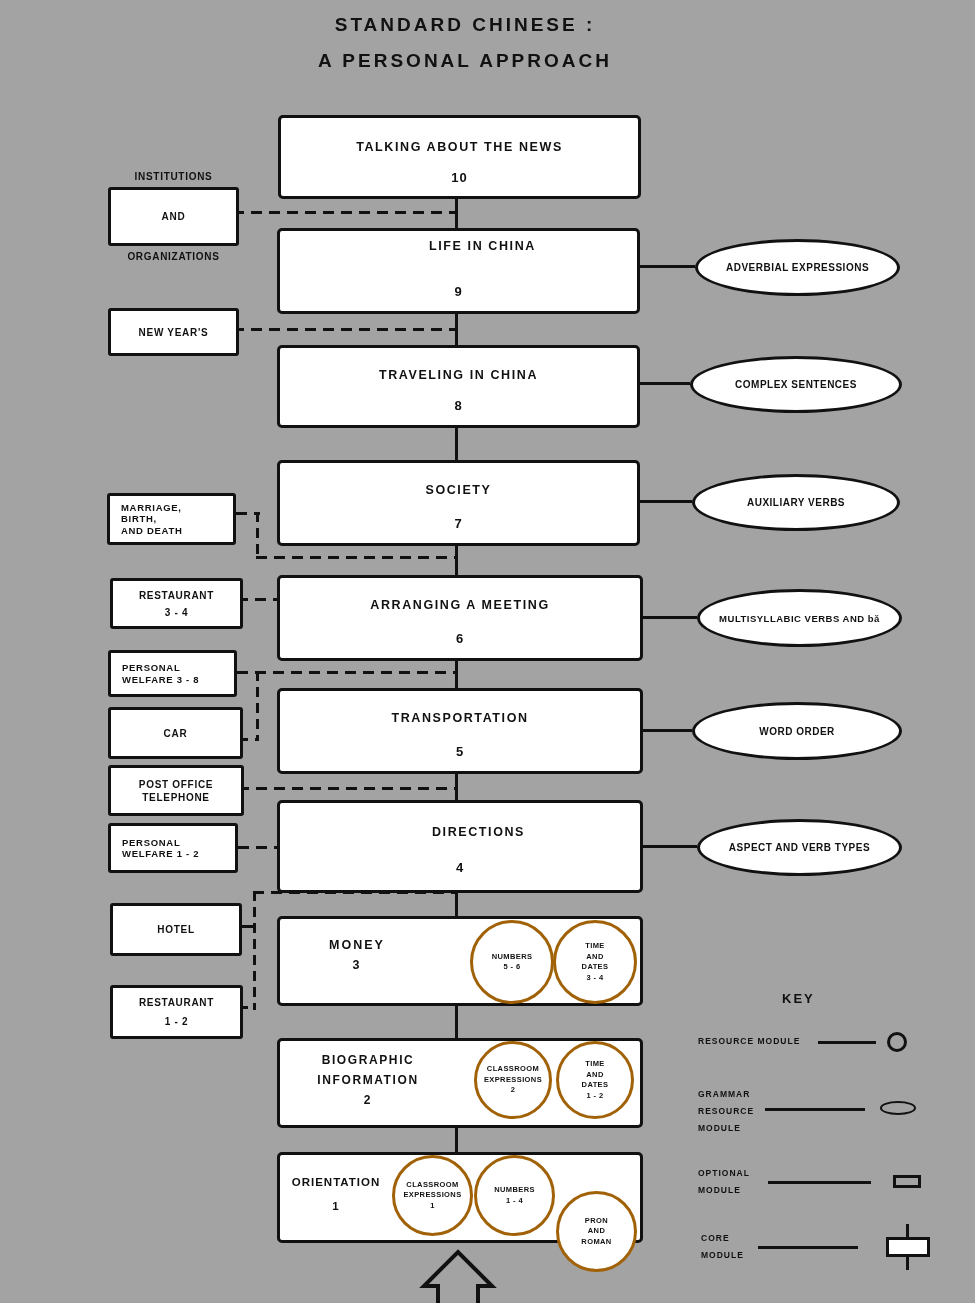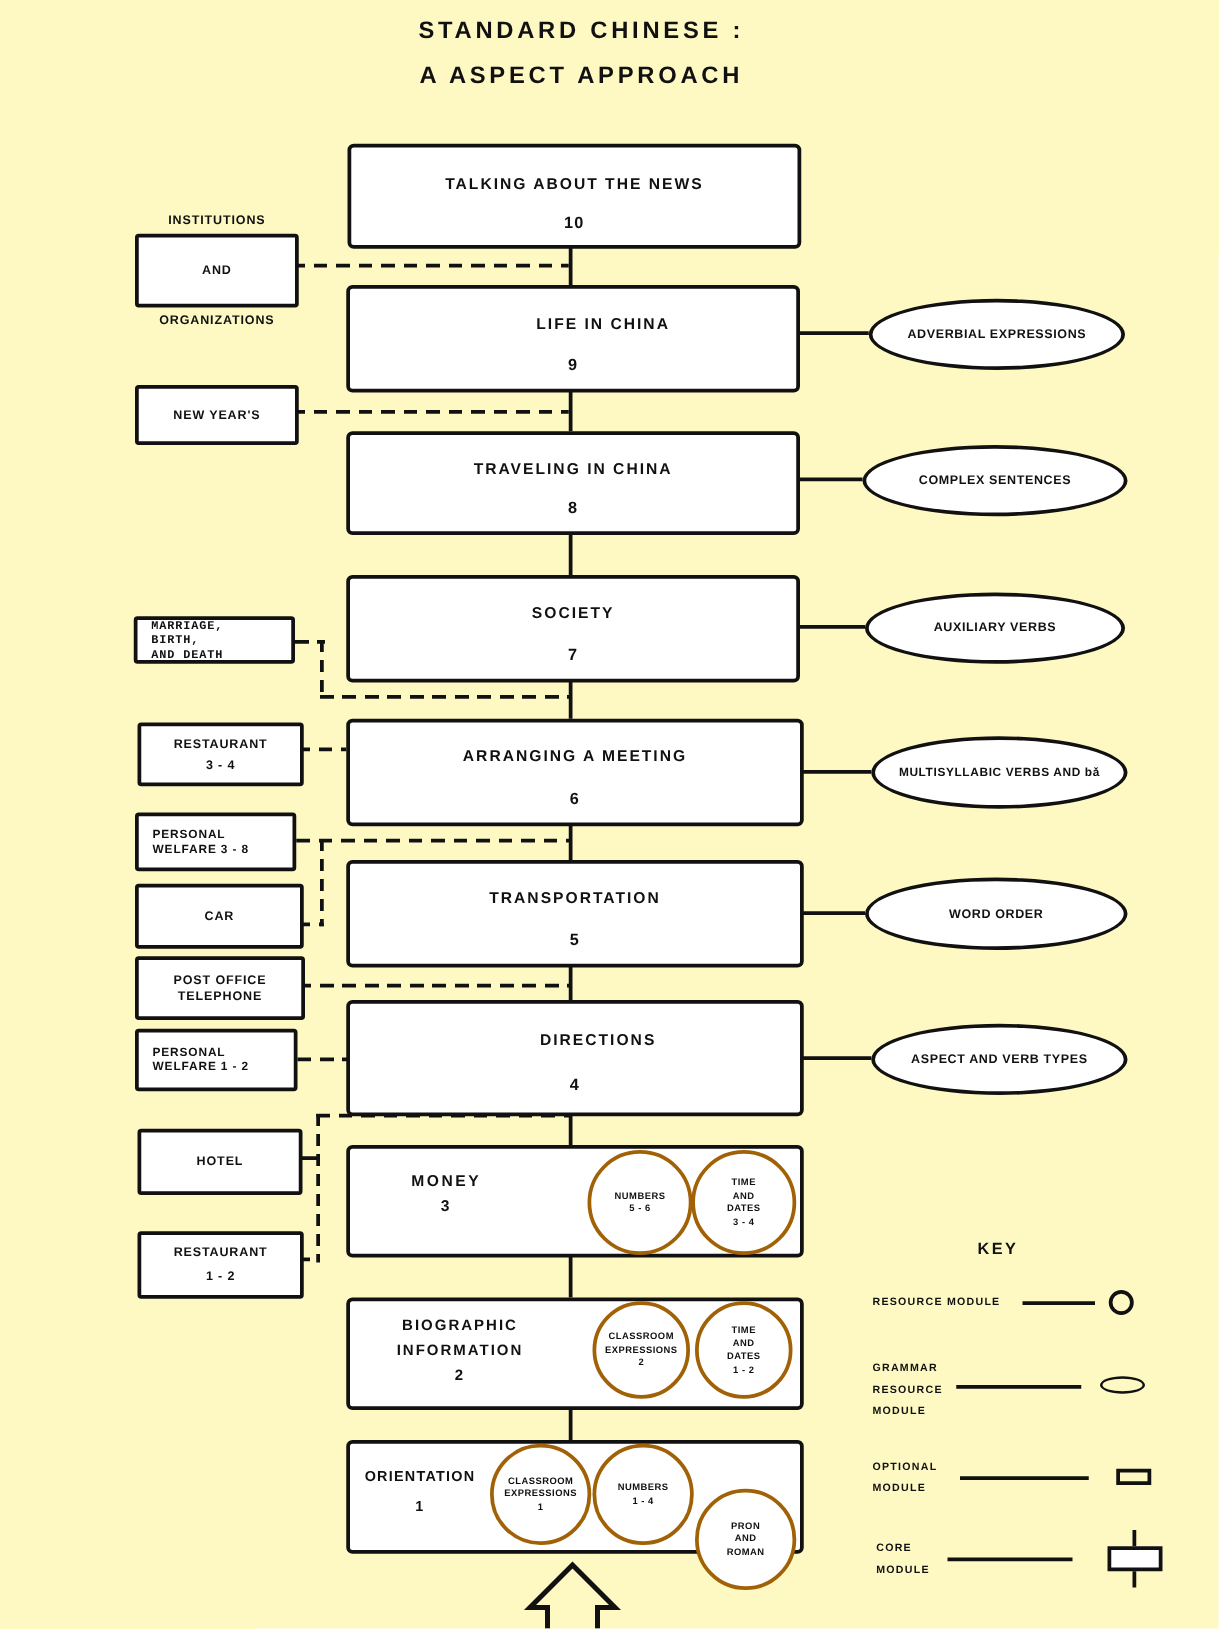--- a/index.html
+++ b/index.html
@@ -1,17 +1,17 @@
 <!DOCTYPE html>
 <html><head>
 <meta charset="utf-8">
 <style>
   html,body{margin:0;padding:0;background:#fff;}
   .stage{
-    position:relative;width:975px;height:1303px;background:#fef9c3;overflow:hidden;
+    position:relative;width:975px;height:1303px;background:#a3a3a3;overflow:hidden;
     font-family:"Liberation Sans",sans-serif;font-weight:700;color:#111;
   }
   
   .doc-title{position:absolute;left:0;width:930px;text-align:center;
     font-size:19px;letter-spacing:3px;}
   
   .core-box{position:absolute;border:3px solid #111;border-radius:5px;background:#fff;}
   .core-title{position:absolute;left:0;right:0;text-align:center;
     font-size:12.5px;letter-spacing:1.6px;}
   .core-num{position:absolute;left:0;right:0;text-align:center;font-size:13px;letter-spacing:1px;}
@@ -48,21 +48,21 @@
   .bio-label{position:absolute;text-align:center;font-size:12px;letter-spacing:1.6px;line-height:20px;}
   .ort-label{position:absolute;text-align:center;font-size:11.5px;letter-spacing:1px;line-height:24px;}
   .arrow-svg{position:absolute;}
 </style>
 </head>
 <body>
 
 <div class="stage">
 
   <div class="doc-title" style="top:14px;">STANDARD CHINESE :</div>
-  <div class="doc-title" style="top:50px;">A ASPECT APPROACH</div>
+  <div class="doc-title" style="top:50px;">A PERSONAL APPROACH</div>
 
   <div class="vline" style="left:455px;top:193px;height:35px;"></div>
   <div class="vline" style="left:455px;top:308px;height:37px;"></div>
   <div class="vline" style="left:455px;top:422px;height:38px;"></div>
   <div class="vline" style="left:455px;top:540px;height:35px;"></div>
   <div class="vline" style="left:455px;top:655px;height:33px;"></div>
   <div class="vline" style="left:455px;top:768px;height:32px;"></div>
   <div class="vline" style="left:455px;top:887px;height:30px;"></div>
   <div class="vline" style="left:455px;top:1000px;height:38px;"></div>
   <div class="vline" style="left:455px;top:1122px;height:30px;"></div>
@@ -88,21 +88,21 @@
   <div class="hline" style="left:236px;top:925px;width:20px;"></div>
   <div class="vdash" style="left:253px;top:891px;height:119px;"></div>
   <div class="hdash" style="left:253px;top:891px;width:204px;"></div>
   <div class="hdash" style="left:237px;top:1006px;width:19px;"></div>
 
   <div class="core-box" style="left:278px;top:115px;width:357px;height:78px;">
     <div class="core-title" style="top:22px;">TALKING ABOUT THE NEWS</div>
     <div class="core-num" style="top:52px;">10</div>
   </div>
   <div class="core-box" style="left:277px;top:228px;width:357px;height:80px;">
-    <div class="core-title" style="top:21px;padding-left:48px;">LIFE IN CHINA</div>
+    <div class="core-title" style="top:8px;padding-left:48px;">LIFE IN CHINA</div>
     <div class="core-num" style="top:53px;">9</div>
   </div>
   <div class="core-box" style="left:277px;top:345px;width:357px;height:77px;">
     <div class="core-title" style="top:20px;">TRAVELING IN CHINA</div>
     <div class="core-num" style="top:50px;">8</div>
   </div>
   <div class="core-box" style="left:277px;top:460px;width:357px;height:80px;">
     <div class="core-title" style="top:20px;">SOCIETY</div>
     <div class="core-num" style="top:53px;">7</div>
   </div>
@@ -174,21 +174,21 @@
   </div>
 
   <div class="opt-box" style="left:108px;top:187px;width:125px;height:53px;gap:27px;">
     <div>INSTITUTIONS</div>
     <div>AND</div>
     <div>ORGANIZATIONS</div>
   </div>
   <div class="opt-box" style="left:108px;top:308px;width:125px;height:42px;">
     <div>NEW YEAR'S</div>
   </div>
-  <div class="opt-box left-align" style="left:107px;top:493px;width:129px;height:38px;box-sizing:border-box;font-family:Liberation Mono, monospace;">
+  <div class="opt-box left-align" style="left:107px;top:493px;width:129px;height:52px;box-sizing:border-box;">
     <div>MARRIAGE,</div>
     <div>BIRTH,</div>
     <div>AND DEATH</div>
   </div>
   <div class="opt-box" style="left:110px;top:578px;width:127px;height:45px;line-height:17px;">
     <div>RESTAURANT</div>
     <div>3 - 4</div>
   </div>
   <div class="opt-box left-align" style="left:108px;top:650px;width:129px;height:47px;box-sizing:border-box;">
     <div>PERSONAL</div>

